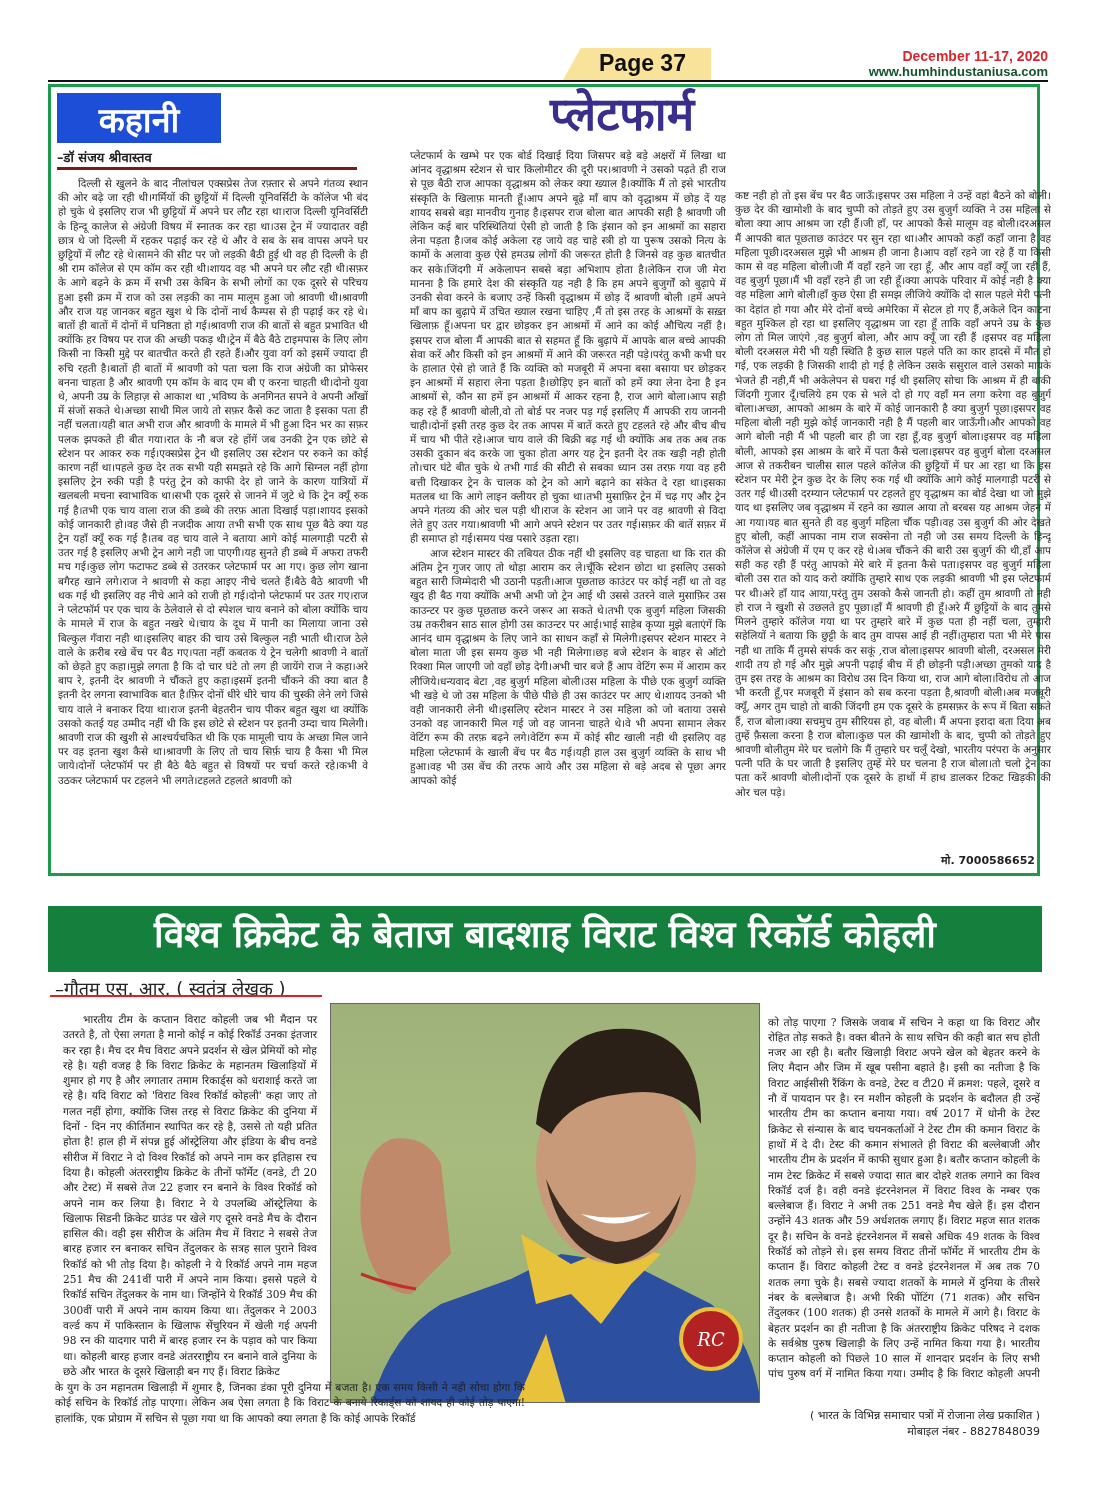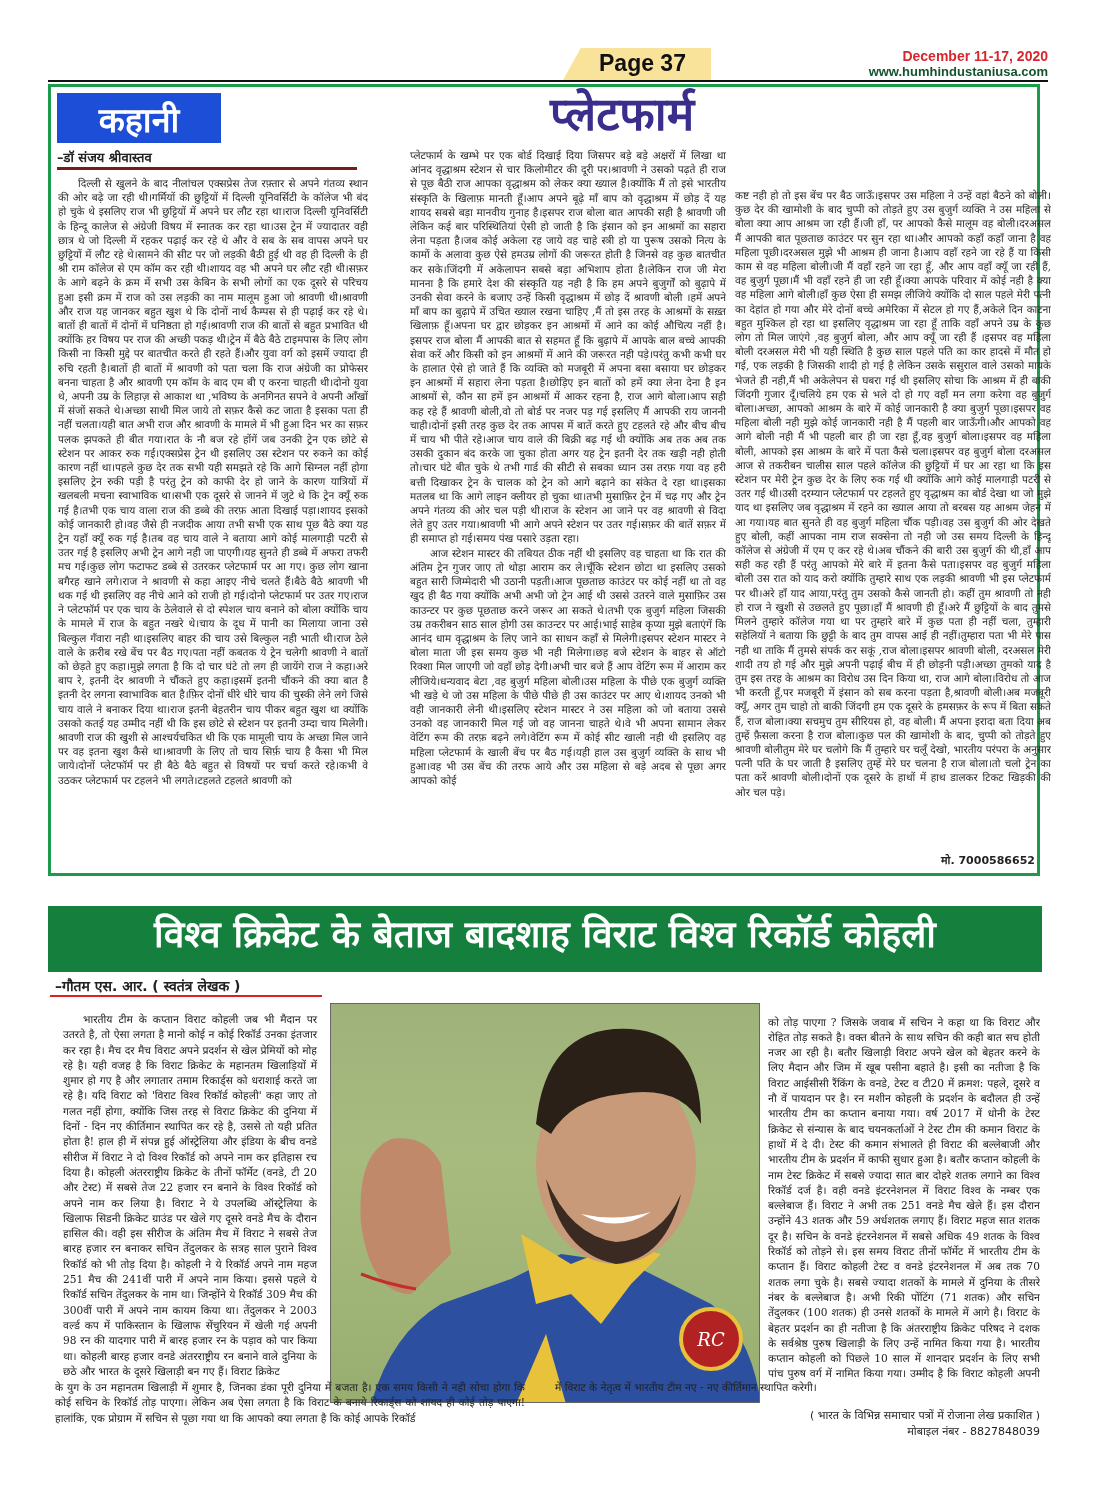--- a/index.html
+++ b/index.html
@@ -23,21 +23,21 @@
   .author-rule{position:absolute;left:57px;top:167px;width:300px;height:3px;background:#7a1a1a;}
   .col{position:absolute;font-size:10.4px;line-height:14.2px;text-align:justify;color:#2a2a2a;overflow:hidden;}
   .col p{margin:0;text-indent:20px;}
   .c1{left:58px;top:176px;width:310px;height:696px;}
   .c2{left:386px;top:148px;width:316px;height:724px;margin-left:24px;}
   .c3{left:735px;top:148px;width:316px;height:706px;margin-top:40px;}
   .mobile1{position:absolute;right:60px;top:852px;font-family:"DejaVu Sans",sans-serif;font-weight:bold;font-size:11px;color:#222;}
 
   .headline{position:absolute;left:48px;top:906px;width:994px;height:66px;background:#15803d;}
   .headline span{position:absolute;left:0;right:0;top:4px;text-align:center;color:#fff;font-family:"DejaVu Sans",sans-serif;font-weight:bold;font-size:37px;line-height:50px;white-space:nowrap;}
-  .author2{position:absolute;left:55px;top:976px;font-family:"DejaVu Sans",sans-serif;font-weight:bold;font-size:14px;}
+  .author2{position:absolute;left:55px;top:976px;font-family:"DejaVu Sans",sans-serif;font-weight:normal;font-size:18px;}
   .author2-rule{position:absolute;left:50px;top:995px;width:272px;height:2px;background:#e02020;}
   .k1{position:absolute;left:55px;top:1004px;width:270px;height:374px;font-size:10.6px;line-height:15.3px;text-align:justify;overflow:hidden;}
   .k1 p{margin:8px;text-indent:20px;}
   .photo{position:absolute;left:330px;top:975px;width:430px;height:400px;border:1px solid #666;box-sizing:border-box;overflow:hidden;background:linear-gradient(180deg,#9fb27a 0%,#a8bb7f 40%,#98ae70 100%);margin-top:28px;}
   .k3{position:absolute;left:768px;top:1004px;width:272px;height:378px;font-size:10.6px;line-height:15.3px;text-align:justify;overflow:hidden;}
   .k-bottom{position:absolute;left:55px;top:1380px;width:940px;font-size:10.6px;line-height:15.3px;}
   .credit{position:absolute;right:55px;top:1408px;text-align:right;font-family:"DejaVu Sans",sans-serif;font-weight:normal;font-size:11px;line-height:16px;}
 </style>
 </head>
 <body>
@@ -97,18 +97,17 @@
     <text x="380" y="342" text-anchor="middle" font-family="DejaVu Serif, serif" font-size="18" fill="#fff" font-style="italic">RC</text>
   </svg>
 </div>
 
 <div class="k3">
     <p>को तोड़ पाएगा ? जिसके जवाब में सचिन ने कहा था कि विराट और रोहित तोड़ सकते है। वक्त बीतने के साथ सचिन की कही बात सच होती नजर आ रही है। बतौर खिलाड़ी विराट अपने खेल को बेहतर करने के लिए मैदान और जिम में खूब पसीना बहाते है। इसी का नतीजा है कि विराट आईसीसी रैंकिंग के वनडे, टेस्ट व टी20 में क्रमश: पहले, दूसरे व नौ वें पायदान पर है। रन मशीन कोहली के प्रदर्शन के बदौलत ही उन्हें भारतीय टीम का कप्तान बनाया गया। वर्ष 2017 में धोनी के टेस्ट क्रिकेट से संन्यास के बाद चयनकर्ताओं ने टेस्ट टीम की कमान विराट के हाथों में दे दी। टेस्ट की कमान संभालते ही विराट की बल्लेबाजी और भारतीय टीम के प्रदर्शन में काफी सुधार हुआ है। बतौर कप्तान कोहली के नाम टेस्ट क्रिकेट में सबसे ज्यादा सात बार दोहरे शतक लगाने का विश्व रिकॉर्ड दर्ज है। वही वनडे इंटरनेशनल में विराट विश्व के नम्बर एक बल्लेबाज हैं। विराट ने अभी तक 251 वनडे मैच खेले हैं। इस दौरान उन्होंने 43 शतक और 59 अर्धशतक लगाए हैं। विराट महज सात शतक दूर है। सचिन के वनडे इंटरनेशनल में सबसे अधिक 49 शतक के विश्व रिकॉर्ड को तोड़ने से। इस समय विराट तीनों फॉर्मेट में भारतीय टीम के कप्तान हैं। विराट कोहली टेस्ट व वनडे इंटरनेशनल में अब तक 70 शतक लगा चुके है। सबसे ज्यादा शतकों के मामले में दुनिया के तीसरे नंबर के बल्लेबाज है। अभी रिकी पोंटिंग (71 शतक) और सचिन तेंदुलकर (100 शतक) ही उनसे शतकों के मामले में आगे है। विराट के बेहतर प्रदर्शन का ही नतीजा है कि अंतरराष्ट्रीय क्रिकेट परिषद ने दशक के सर्वश्रेष्ठ पुरुष खिलाड़ी के लिए उन्हें नामित किया गया है। भारतीय कप्तान कोहली को पिछले 10 साल में शानदार प्रदर्शन के लिए सभी पांच पुरुष वर्ग में नामित किया गया। उम्मीद है कि विराट कोहली अपनी करिश्माई बल्लेबाजी से देश व दुनिया को रोमांचित करते रहेंगे और आने वाले वक्त</p>
   </div>
 
 <div class="k-bottom">
   <div style="width:470px;float:left;text-align:justify">के युग के उन महानतम खिलाड़ी में शुमार है, जिनका डंका पूरी दुनिया में बजता है। एक समय किसी ने नही सोचा होगा कि कोई सचिन के रिकॉर्ड तोड़ पाएगा। लेकिन अब ऐसा लगता है कि विराट के बनाये रिकार्ड्स को शायद ही कोई तोड़ पाएगा! हालांकि, एक प्रोग्राम में सचिन से पूछा गया था कि आपको क्या लगता है कि कोई आपके रिकॉर्ड</div>
-  <div style="margin-left:500px">में विराट के नेतृत्व में भारतीय टीम नए - नए कीर्तिमान स्थापित करेगी।</div>
 </div>
 <div class="credit">
   <div>( भारत के विभिन्न समाचार पत्रों में रोजाना लेख प्रकाशित )</div>
   <div>मोबाइल नंबर - 8827848039</div>
 </div>
 
 </body></html>

